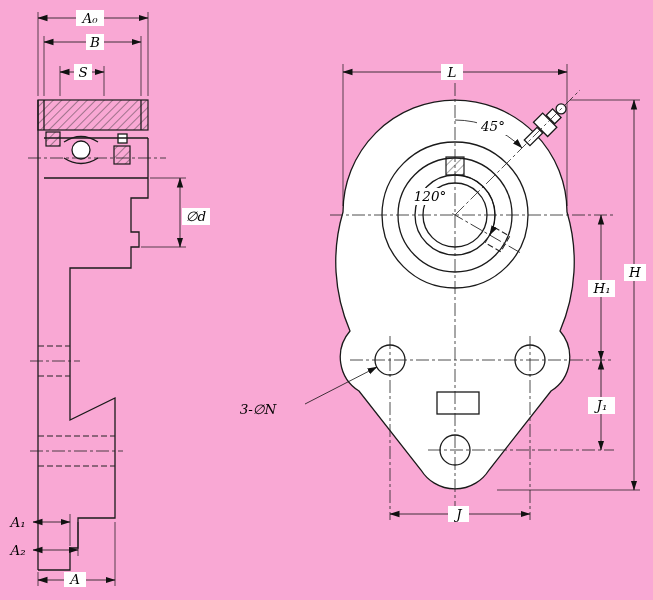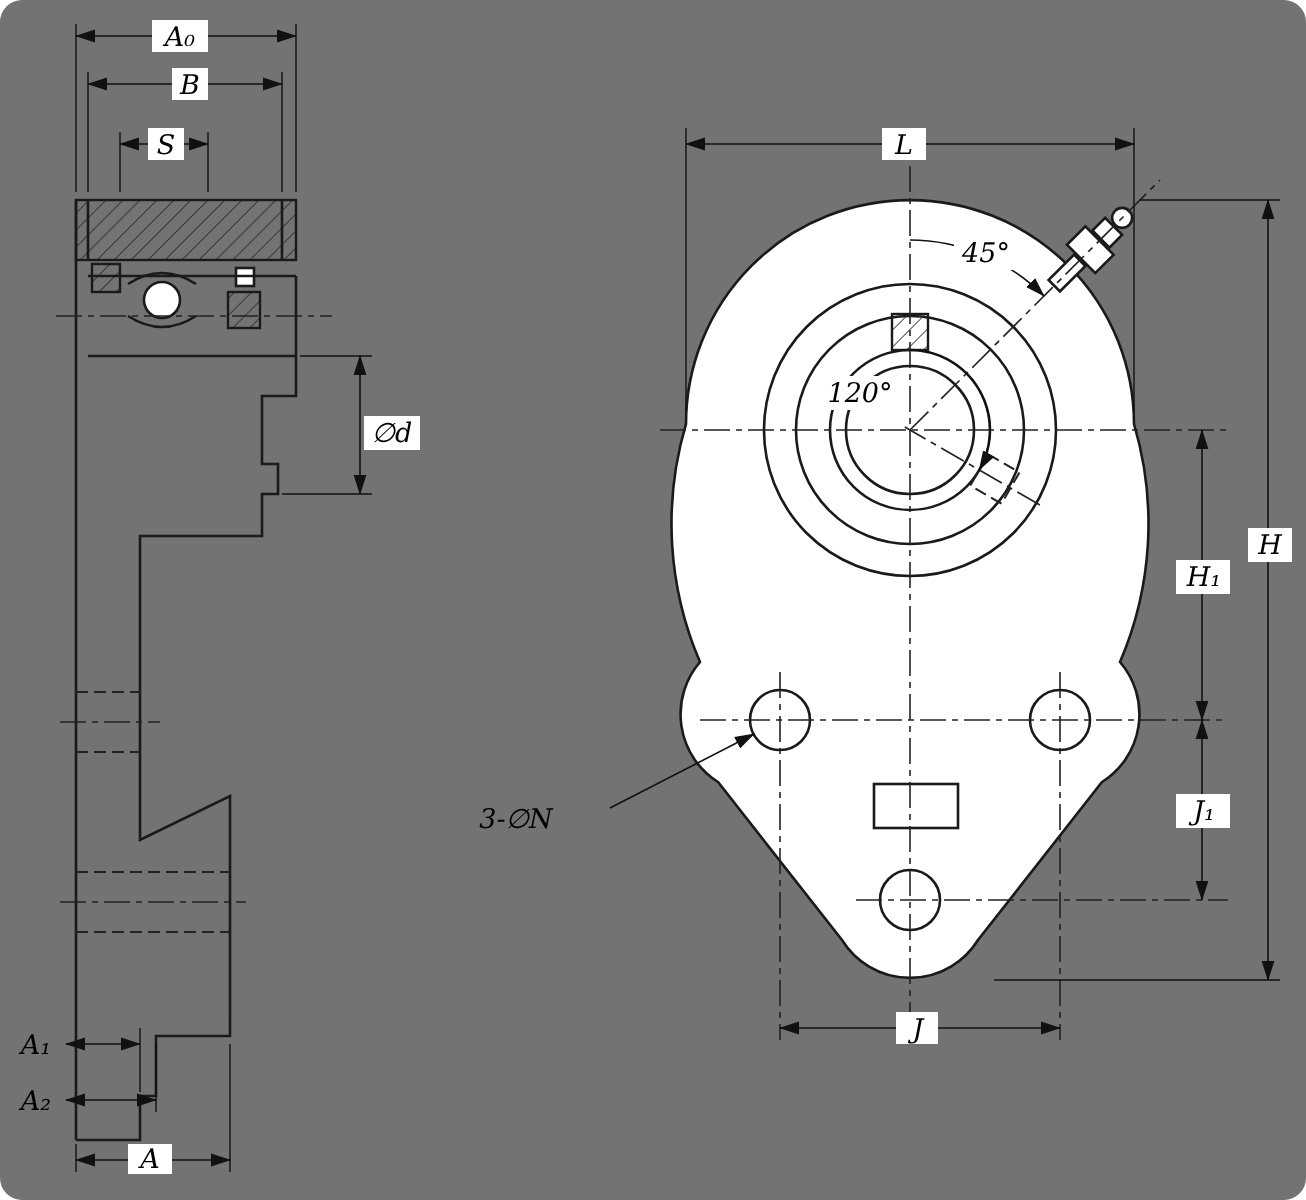--- a/index.html
+++ b/index.html
@@ -1,16 +1,16 @@
 <!DOCTYPE html>
 <html><head>
 <meta charset="utf-8">
 <style>
   html,body{margin:0;padding:0;background:#fff;}
-  .stage{position:relative;width:653px;height:600px;background:#737373;overflow:hidden;border-radius:11px;}
+  .stage{position:relative;width:653px;height:600px;background:#f9a8d4;overflow:hidden;}
   svg{display:block;}
   .obj{stroke:#1a1a1a;stroke-width:1.3;fill:none;stroke-linejoin:miter;stroke-linecap:butt;}
   .objf{stroke:#1a1a1a;stroke-width:1.3;fill:#ffffff;stroke-linejoin:miter;}
   .hatchbox{fill:url(#hp);stroke:#1a1a1a;stroke-width:1.2;}
   .cl{stroke:#222;stroke-width:0.8;fill:none;stroke-dasharray:13 3 3 3;}
   .hid{stroke:#222;stroke-width:1;fill:none;stroke-dasharray:6 3;}
   .dim{stroke:#111;stroke-width:0.8;fill:none;}
   .ext{stroke:#111;stroke-width:0.7;fill:none;}
   .lbl{font-family:"DejaVu Serif",serif;font-style:italic;font-size:13.5px;fill:#000;text-anchor:middle;}
   .lbl-bg{fill:#ffffff;}

